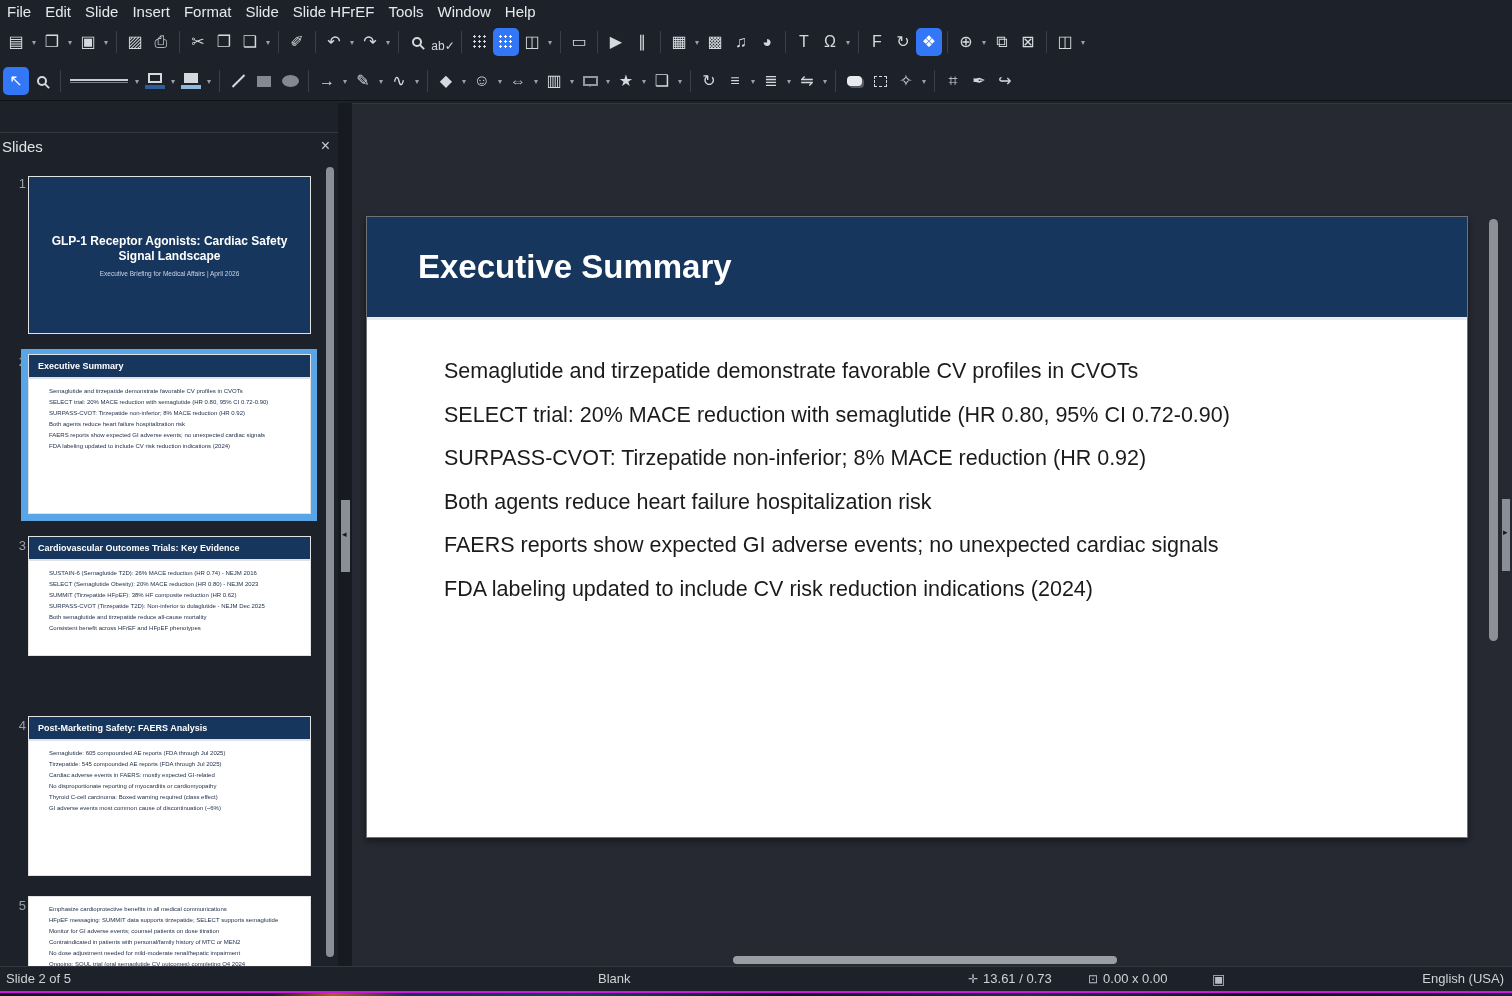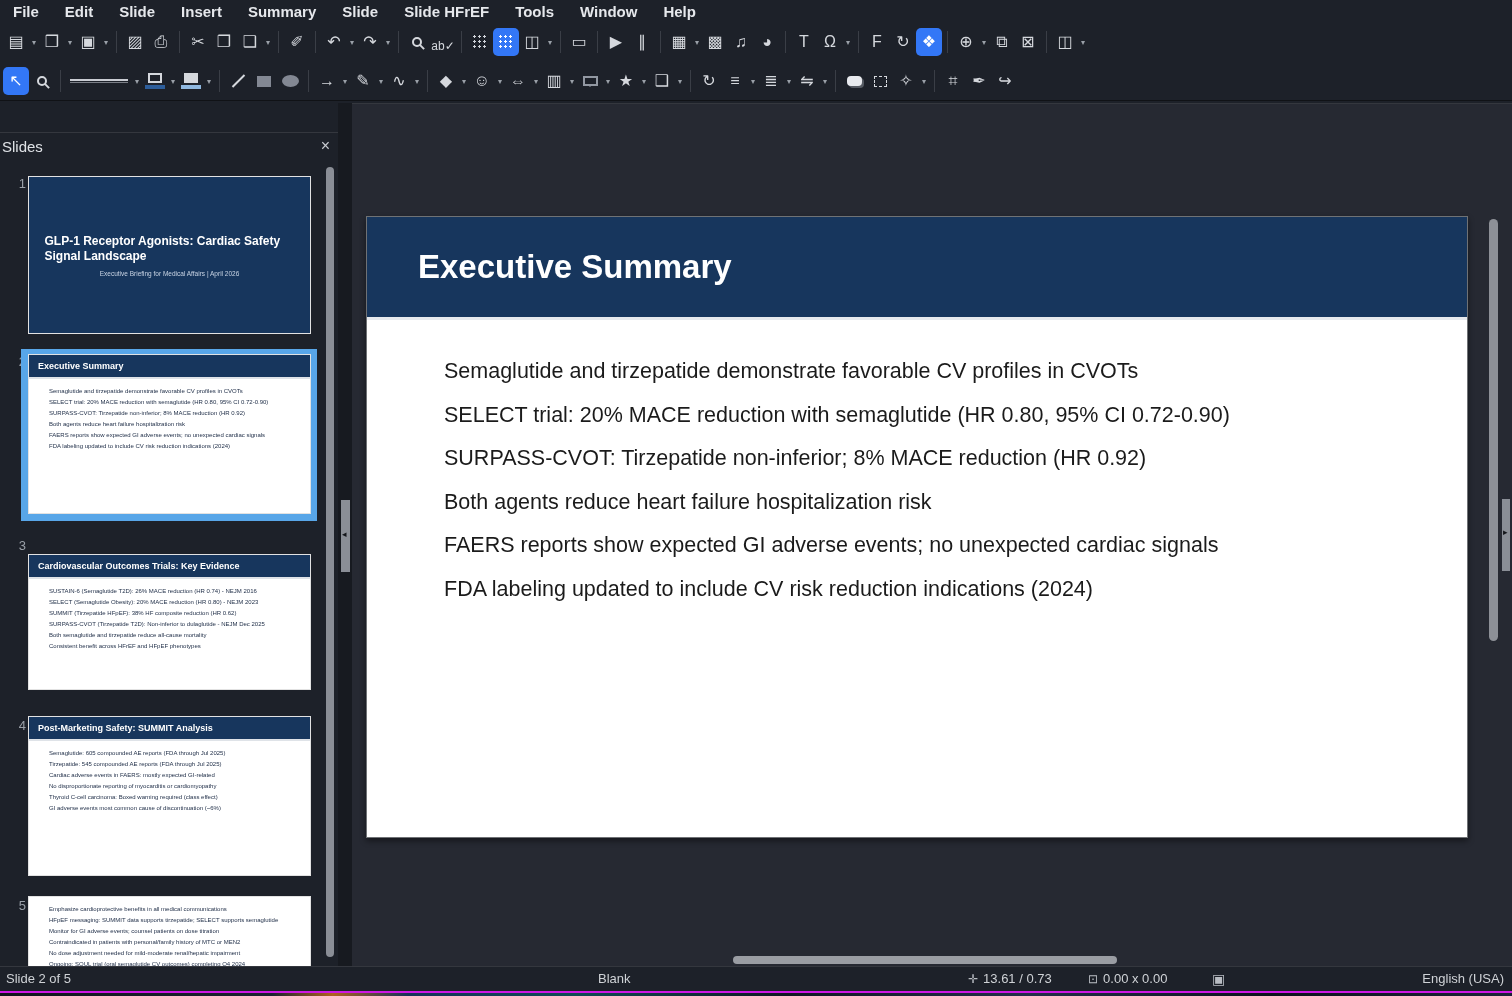--- a/index.html
+++ b/index.html
@@ -2,21 +2,21 @@
 <html><head>
 <meta charset="utf-8">
 <style>
   * { margin:0; padding:0; box-sizing:border-box; }
   html,body { width:1512px; height:996px; overflow:hidden; background:#1d2129;
     font-family:"Liberation Sans", sans-serif; }
 
   
   .menubar { position:absolute; top:0; left:0; right:0; height:22px; background:#1d2129;
     display:flex; align-items:center; color:#e6e8ec; font-size:15px; }
-  .mb-item { padding:1px 13px; cursor:default;font-weight:bold; }
+  .mb-item { padding:1px 7px; cursor:default; }
   .toolbar { position:absolute; left:0; right:0; display:flex; align-items:center;
     background:#1d2129; color:#d5d8dd; }
   .tb1 { top:22px; height:40px; padding-left:3px; }
   .tb2 { top:62px; height:39px; padding-left:3px; border-bottom:1px solid #101216; }
   .ibtn { min-width:26px; height:28px; display:flex; align-items:center; justify-content:center;
     border-radius:5px; font-size:16px; line-height:1; }
   .ibtn.active { background:#3377f6; color:#fff; }
   .caret { width:10px; font-size:8px; color:#9aa0a8; text-align:center; }
   .sep { width:1px; height:22px; background:#3a3e46; margin:0 5px; }
   .sm { font-size:12px;margin-top:8px; }
@@ -49,21 +49,21 @@
   .panel-close { color:#c9ccd2; font-size:16px; }
   .thumb-num { position:absolute; left:10px; width:16px; text-align:right; color:#9aa0a8; font-size:13px; }
   .thumb { position:absolute; left:28px; width:283px; background:#fff; border:1px solid #e2e2e2; overflow:hidden; }
   .thumb-head { height:24px; background:#17365d; color:#fff; font-weight:bold; font-size:9px;
     display:flex; align-items:center; padding-left:9px; border-bottom:2px solid #dfe3e8; }
   .thumb-body { padding:7px 6px 0 20px; }
   .thumb-body div { font-size:6px; line-height:11px; color:#1c2b45; white-space:nowrap; }
   .sel-wrap { position:absolute; left:21px; width:296px; border:2px solid #58a6e8; background:#58a6e8; }
   .sel-wrap .thumb { position:relative; left:5px; top:3px; margin-bottom:6px; }
   .title-thumb { background:#17365d; display:flex; flex-direction:column; align-items:center;
-    justify-content:center; }
+    justify-content:center; text-align:center; }
   .title-thumb .t { color:#fff; font-weight:bold; font-size:12px; line-height:15px; width:250px; }
   .title-thumb .st { color:#c9d4e4; font-size:6.5px; margin-top:6px; }
   .panel-scroll { position:absolute; right:4px; top:34px; width:8px; height:790px;
     background:#8a8e96; border-radius:4px; }
 
   
   .vsplit { position:absolute; left:338px; top:103px; width:14px; bottom:30px; background:#171a20; }
   .vsplit .hndl { position:absolute; left:3px; top:397px; width:9px; height:72px; background:#8a8e96; }
   .vsplit .arr { position:absolute; left:4px; top:426px; color:#14161b; font-size:9px; }
 
@@ -95,21 +95,21 @@
     background:linear-gradient(90deg,#11131c 0%,#1a2030 18%,#b06020 22%,#15305a 27%,#0d4a55 38%,#101522 52%,#232d4a 68%,#0c101c 84%,#1c2238 100%); }
 </style>
 </head>
 <body>
 
 <div class="menubar">
   <span class="mb-item">File</span>
   <span class="mb-item">Edit</span>
   <span class="mb-item">Slide</span>
   <span class="mb-item">Insert</span>
-  <span class="mb-item">Summary</span>
+  <span class="mb-item">Format</span>
   <span class="mb-item">Slide</span>
   <span class="mb-item">Slide HFrEF</span>
   <span class="mb-item">Tools</span>
   <span class="mb-item">Window</span>
   <span class="mb-item">Help</span>
 </div>
 
 <div class="toolbar tb1">
   <span class="ibtn">▤</span>
   <span class="caret">▾</span>
@@ -277,35 +277,35 @@
         <div>SELECT trial: 20% MACE reduction with semaglutide (HR 0.80, 95% CI 0.72-0.90)</div>
         <div>SURPASS-CVOT: Tirzepatide non-inferior; 8% MACE reduction (HR 0.92)</div>
         <div>Both agents reduce heart failure hospitalization risk</div>
         <div>FAERS reports show expected GI adverse events; no unexpected cardiac signals</div>
         <div>FDA labeling updated to include CV risk reduction indications (2024)</div>
       </div>
     </div>
   </div>
 
   <span class="thumb-num" style="top:405px">3</span>
-  <div class="thumb" style="top:421px;height:136px">
+  <div class="thumb" style="top:403px;height:120px">
     <div class="thumb-head">Cardiovascular Outcomes Trials: Key Evidence</div>
     <div class="thumb-body">
       <div>SUSTAIN-6 (Semaglutide T2D): 26% MACE reduction (HR 0.74) - NEJM 2016</div>
       <div>SELECT (Semaglutide Obesity): 20% MACE reduction (HR 0.80) - NEJM 2023</div>
       <div>SUMMIT (Tirzepatide HFpEF): 38% HF composite reduction (HR 0.62)</div>
       <div>SURPASS-CVOT (Tirzepatide T2D): Non-inferior to dulaglutide - NEJM Dec 2025</div>
       <div>Both semaglutide and tirzepatide reduce all-cause mortality</div>
       <div>Consistent benefit across HFrEF and HFpEF phenotypes</div>
     </div>
   </div>
 
   <span class="thumb-num" style="top:585px">4</span>
   <div class="thumb" style="top:583px;height:160px">
-    <div class="thumb-head">Post-Marketing Safety: SUMMIT Analysis</div>
+    <div class="thumb-head">Post-Marketing Safety: FAERS Analysis</div>
     <div class="thumb-body">
       <div>Semaglutide: 605 compounded AE reports (FDA through Jul 2025)</div>
       <div>Tirzepatide: 545 compounded AE reports (FDA through Jul 2025)</div>
       <div>Cardiac adverse events in FAERS: mostly expected GI-related</div>
       <div>No disproportionate reporting of myocarditis or cardiomyopathy</div>
       <div>Thyroid C-cell carcinoma: Boxed warning required (class effect)</div>
       <div>GI adverse events most common cause of discontinuation (~6%)</div>
     </div>
   </div>
 

